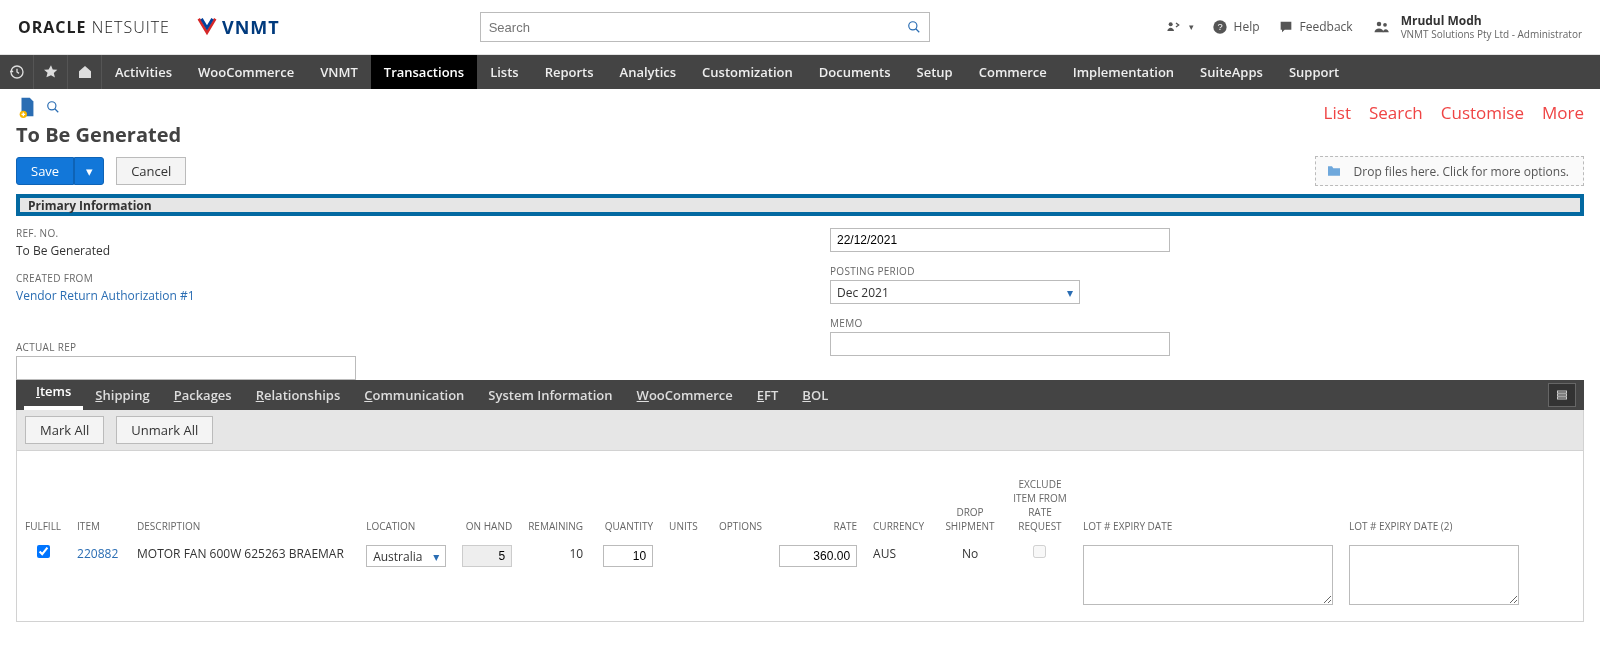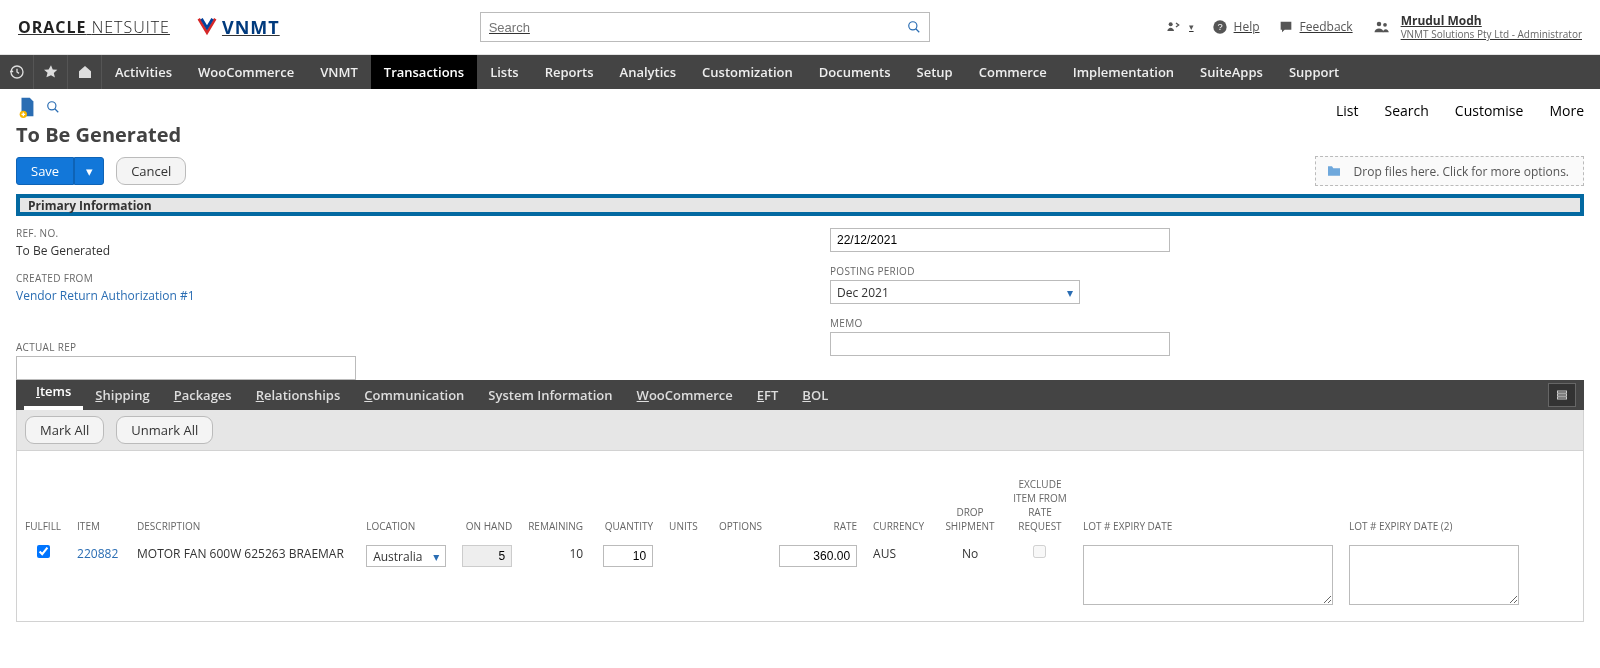--- a/index.html
+++ b/index.html
@@ -1,21 +1,21 @@
 <!DOCTYPE html>
 <html><head>
 <meta charset="utf-8">
 <style>
   * { margin:0; padding:0; box-sizing:border-box; }
   body { font-family: "Open Sans", Arial, sans-serif; font-size:12px; color:#333;
          width:1600px; background:#fff; }
 
   
   .brand-bar { display:flex; align-items:center; height:55px; padding:0 18px;
-               border-bottom:1px solid #e4e4e4;text-decoration:underline; }
+               border-bottom:1px solid #e4e4e4; }
   .oracle-logo { font-weight:700; letter-spacing:1px; font-size:16px; color:#222; }
   .oracle-logo .thin { font-weight:300; }
   .vnmt-logo { display:flex; align-items:center; margin-left:26px; font-size:18px;
                font-weight:700; letter-spacing:1px; color:#003a7d; }
   .vnmt-logo svg { margin-right:4px; }
   .search-wrap { margin-left:200px; }
   .search-box { width:450px; height:30px; border:1px solid #bbb;
                 display:flex; align-items:center; padding:0 8px; }
   .search-box input { flex:1; border:none; outline:none; font-size:13px;
                       background:transparent; }
@@ -35,28 +35,28 @@
   .nav-item { padding:0 13px; height:34px; display:flex; align-items:center;
               cursor:pointer; font-weight:600; color:#eee; }
   .nav-item.active { background:#000; color:#fff; }
 
   
   .page { padding:6px 16px 12px; }
   .phdr { display:flex; align-items:flex-start; }
   .phdr-left { display:flex; align-items:center; gap:8px; }
   .phdr-title { font-size:22px; font-weight:400; color:#333; }
   .page-sub { font-size:20px; font-weight:700; color:#424242; margin-top:2px; }
-  .phdr-right { margin-left:auto; display:flex; gap:26px; font-size:14px;
-                color:#000000; padding-top:6px; }
+  .phdr-right { margin-left:auto; display:flex; gap:18px; font-size:17px;
+                color:#ef4444; padding-top:6px; }
   .phdr-right span { cursor:pointer; }
 
   
   .btn-row { display:flex; align-items:center; gap:12px; margin-top:8px; }
   .btn { height:28px; padding:0 14px; display:flex; align-items:center;
-         border:1px solid #bbb; background:#f4f4f4; border-radius:9px;
+         border:1px solid #bbb; background:#f4f4f4; border-radius:0;
          font-size:13px; cursor:pointer; }
   .btn-primary { background:#1277d9; color:#fff; border-color:#0e63b6; }
   .btn-split { display:flex; }
   .btn-split .caret-part { width:22px; border-left:1px solid #0e63b6;
         display:flex; align-items:center; justify-content:center; color:#fff; }
   .drop-zone { margin-left:auto; border:1px dashed #bbb; height:30px;
                display:flex; align-items:center; gap:10px; padding:0 14px 0 8px;
                font-size:12px; color:#555; background:#fafafa; }
 
   

